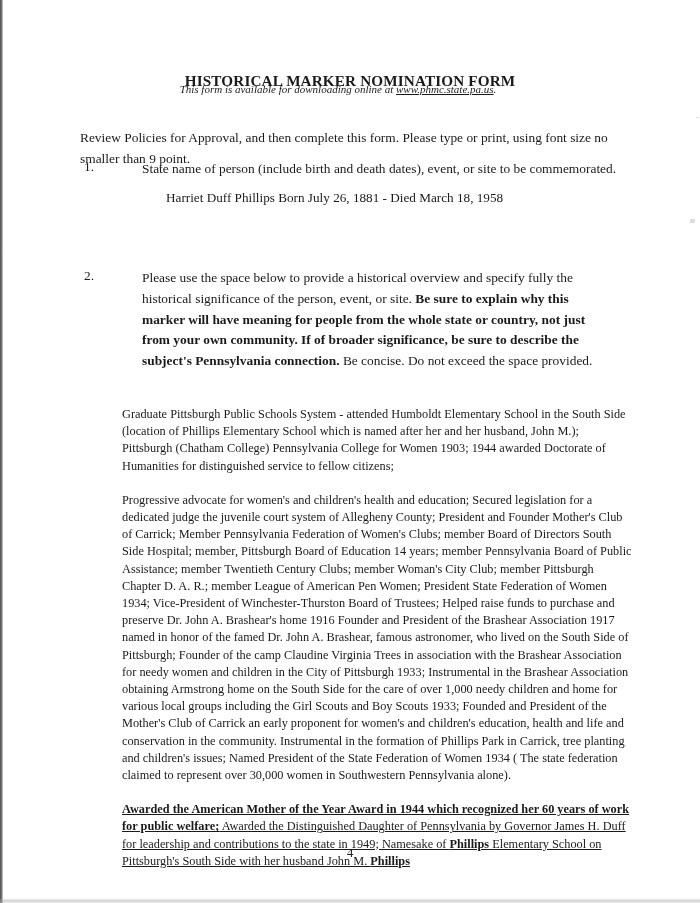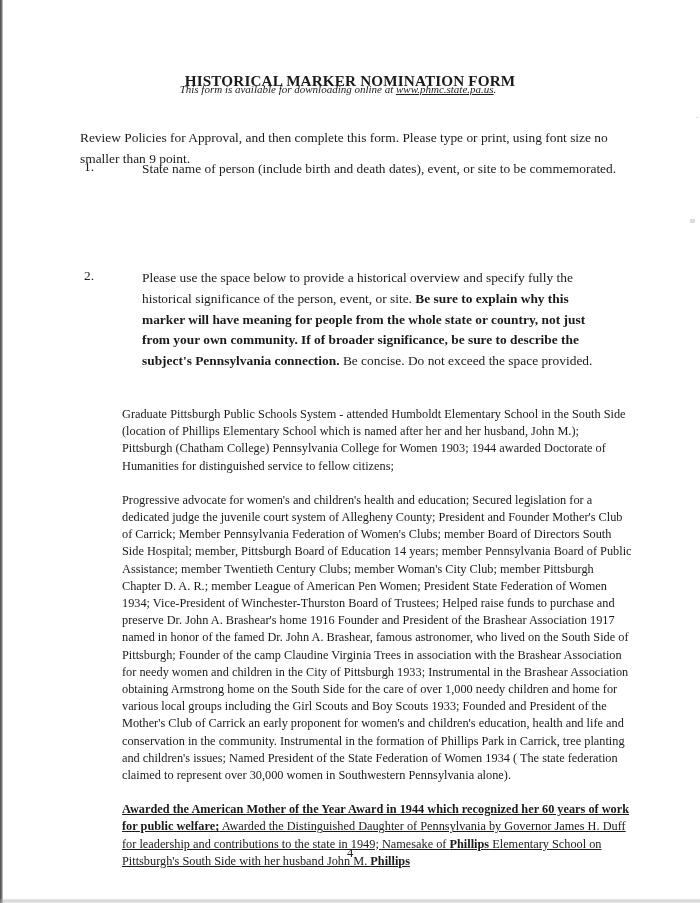--- a/index.html
+++ b/index.html
@@ -152,20 +152,21 @@
     <span>This form is available for downloading online at </span><span class="url">www.phmc.state.pa.us</span><span>.</span>
   </div>
 
   <p id="intro">Review Policies for Approval, and then complete this form. Please type or print, using font size no smaller than 9 point.</p>
 
   <div class="item" id="item-1">
     <span class="item-num">1.</span>
     <div class="item-body">State name of person (include birth and death dates), event, or site to be commemorated.</div>
   </div>
 
+  <div id="item-1-answer">Harriet Duff Phillips   Born July 26, 1881 - Died March 18, 1958</div>
 
   <div class="item" id="item-2">
     <span class="item-num">2.</span>
     <div class="item-body"><span>Please use the space below to provide a historical overview and specify fully the historical significance of the person, event, or site. </span><b>Be sure to explain why this marker will have meaning for people from the whole state or country, not just from your own community.  If of broader significance, be sure to describe the subject's Pennsylvania connection.</b><span>  Be concise. Do not exceed the space provided.</span></div>
   </div>
 
   <div id="answer-body">
     <p>Graduate Pittsburgh Public Schools System - attended Humboldt Elementary School in the South Side (location of Phillips Elementary School which is named after her and her husband, John M.); Pittsburgh (Chatham College) Pennsylvania College for Women 1903; 1944 awarded Doctorate of Humanities for distinguished service to fellow citizens;</p>
     <p>Progressive advocate for women's and children's health and education; Secured legislation for a dedicated judge the juvenile court system of Allegheny County; President and Founder Mother's Club of Carrick; Member Pennsylvania Federation of Women's Clubs; member Board of Directors South Side Hospital; member, Pittsburgh Board of Education 14 years; member Pennsylvania Board of Public Assistance; member Twentieth Century Clubs; member Woman's City Club; member Pittsburgh Chapter D. A. R.; member League of American Pen Women; President State Federation of Women 1934; Vice-President of Winchester-Thurston Board of Trustees; Helped raise funds to purchase and preserve Dr. John A. Brashear's home 1916 Founder and President of the Brashear Association 1917 named in honor of the famed Dr. John A. Brashear, famous astronomer, who lived on the South Side of Pittsburgh; Founder of the camp Claudine Virginia Trees in association with the Brashear Association for needy women and children in the City of Pittsburgh 1933; Instrumental in the Brashear Association obtaining Armstrong home on the South Side for the care of over 1,000 needy children and home for various local groups including the Girl Scouts and Boy Scouts 1933; Founded and President of the Mother's Club of Carrick an early proponent for women's and children's education, health and life and conservation in the community. Instrumental in the formation of Phillips Park in Carrick, tree planting and children's issues; Named President of the State Federation of Women 1934 ( The state federation claimed to represent over 30,000 women in Southwestern Pennsylvania alone).</p>
     <p><b>Awarded the American Mother of the Year Award in 1944 which recognized her 60 years of work for public welfare;</b><span> Awarded the Distinguished Daughter of Pennsylvania by Governor James H. Duff for leadership and contributions to the state in 1949; Namesake of </span><b>Phillips</b><span> Elementary School on Pittsburgh's South Side with her husband John M. </span><b>Phillips</b></p>

